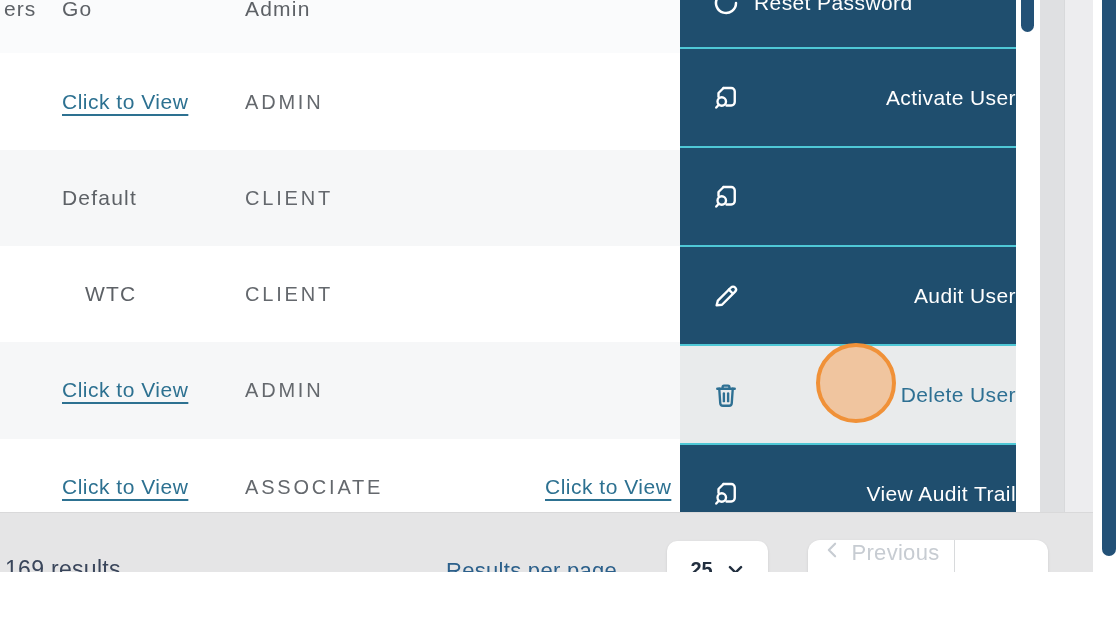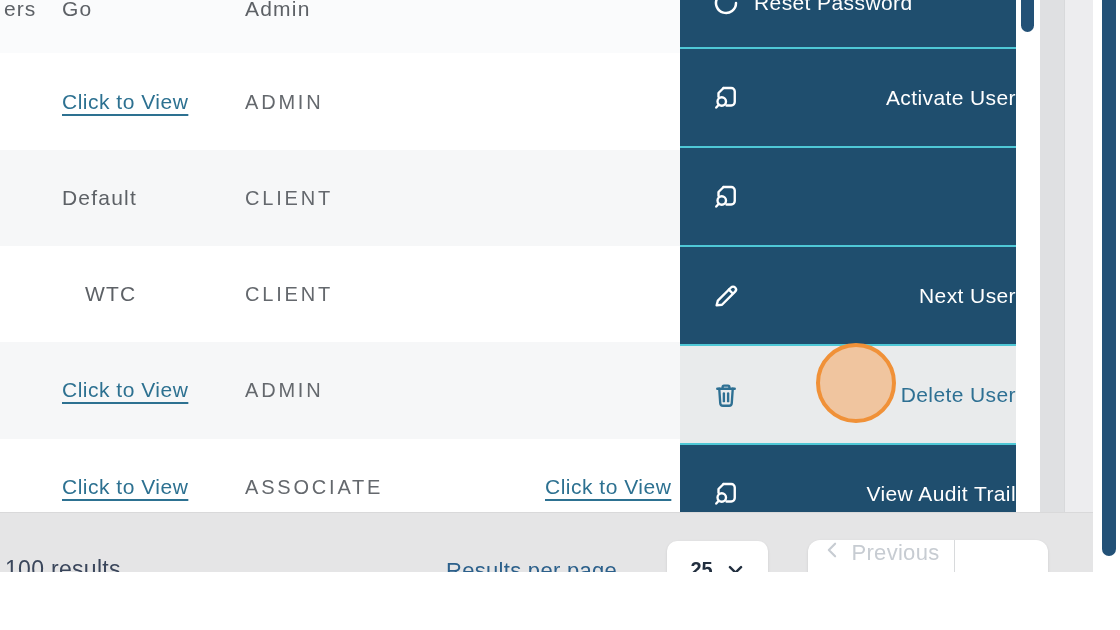--- a/index.html
+++ b/index.html
@@ -175,21 +175,21 @@
       </span>
     </div>
 
     <div class="menu-item">
       <span class="mi-icon">
         <svg width="30" height="30" viewBox="0 0 24 24" fill="none" stroke="#ffffff" stroke-width="1.9" stroke-linecap="round" stroke-linejoin="round">
           <path d="M4.5 19.5l1-3.8L16 5.2a2.3 2.3 0 0 1 3.3 3.3L8.8 19l-4.3 0.5z"></path>
           <path d="M14.3 6.9l2.9 2.9"></path>
         </svg>
       </span>
-      <span>Next User</span>
+      <span>Audit User</span>
     </div>
 
     <div class="menu-item hovered">
       <span class="mi-icon">
         <svg width="30" height="30" viewBox="0 0 24 24" fill="none" stroke="#2e7093" stroke-width="1.9" stroke-linecap="round" stroke-linejoin="round">
           <path d="M5 7h14"></path>
           <path d="M9.3 7V5.6a1.1 1.1 0 0 1 1.1-1.1h3.2a1.1 1.1 0 0 1 1.1 1.1V7"></path>
           <path d="M6.6 7l0.8 11.6A2.1 2.1 0 0 0 9.5 20.6h5a2.1 2.1 0 0 0 2.1-2L17.4 7"></path>
           <path d="M10.3 10.7v6.2"></path>
           <path d="M13.7 10.7v6.2"></path>
@@ -212,21 +212,21 @@
 
   </div>
 
   <div class="menu-scroll-gutter">
     <div class="menu-scroll-thumb"></div>
   </div>
 
   <div class="click-circle"></div>
 
   <div class="footer"></div>
-  <span class="results-count">100 results</span>
+  <span class="results-count">169 results</span>
   <span class="rpp-label">Results per page</span>
 
   <div class="page-size-select">
     <span class="page-size-value">25</span>
     <span style="display:flex;">
       <svg width="19" height="19" viewBox="0 0 24 24" fill="none" stroke="#222f3f" stroke-width="3" stroke-linecap="round" stroke-linejoin="round">
         <polyline points="5 9 12 16 19 9"></polyline>
       </svg>
     </span>
   </div>

